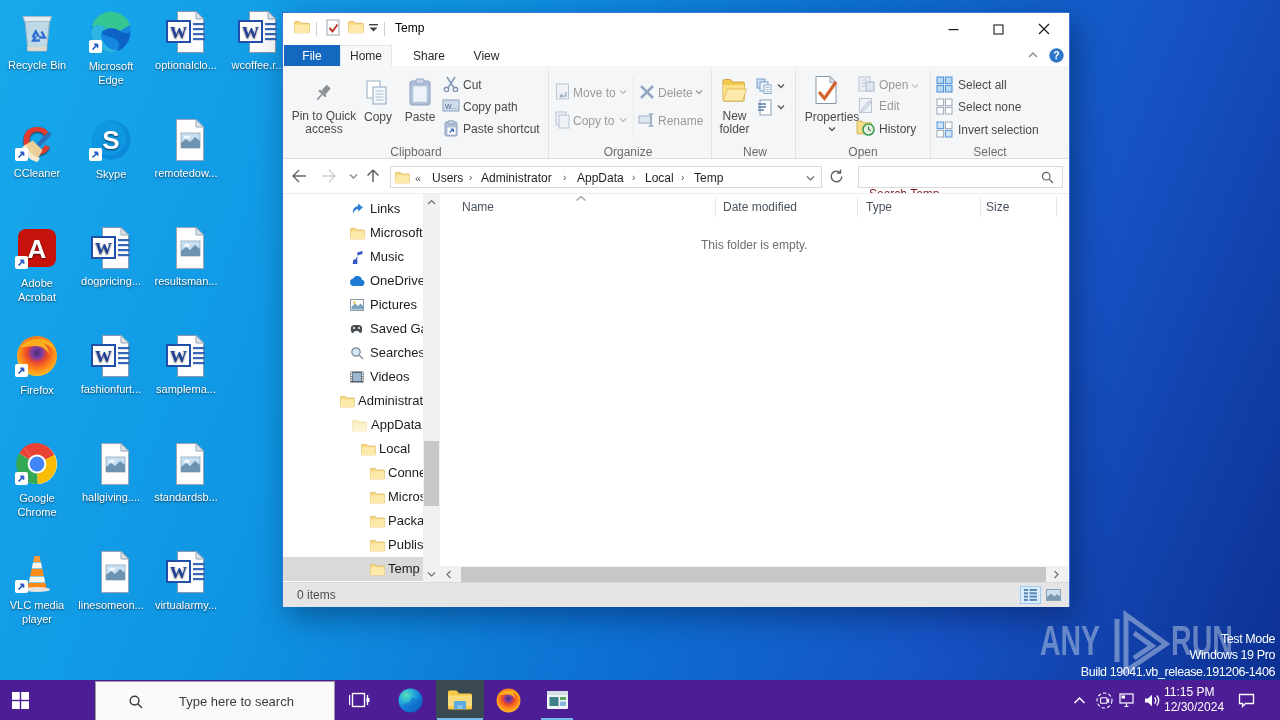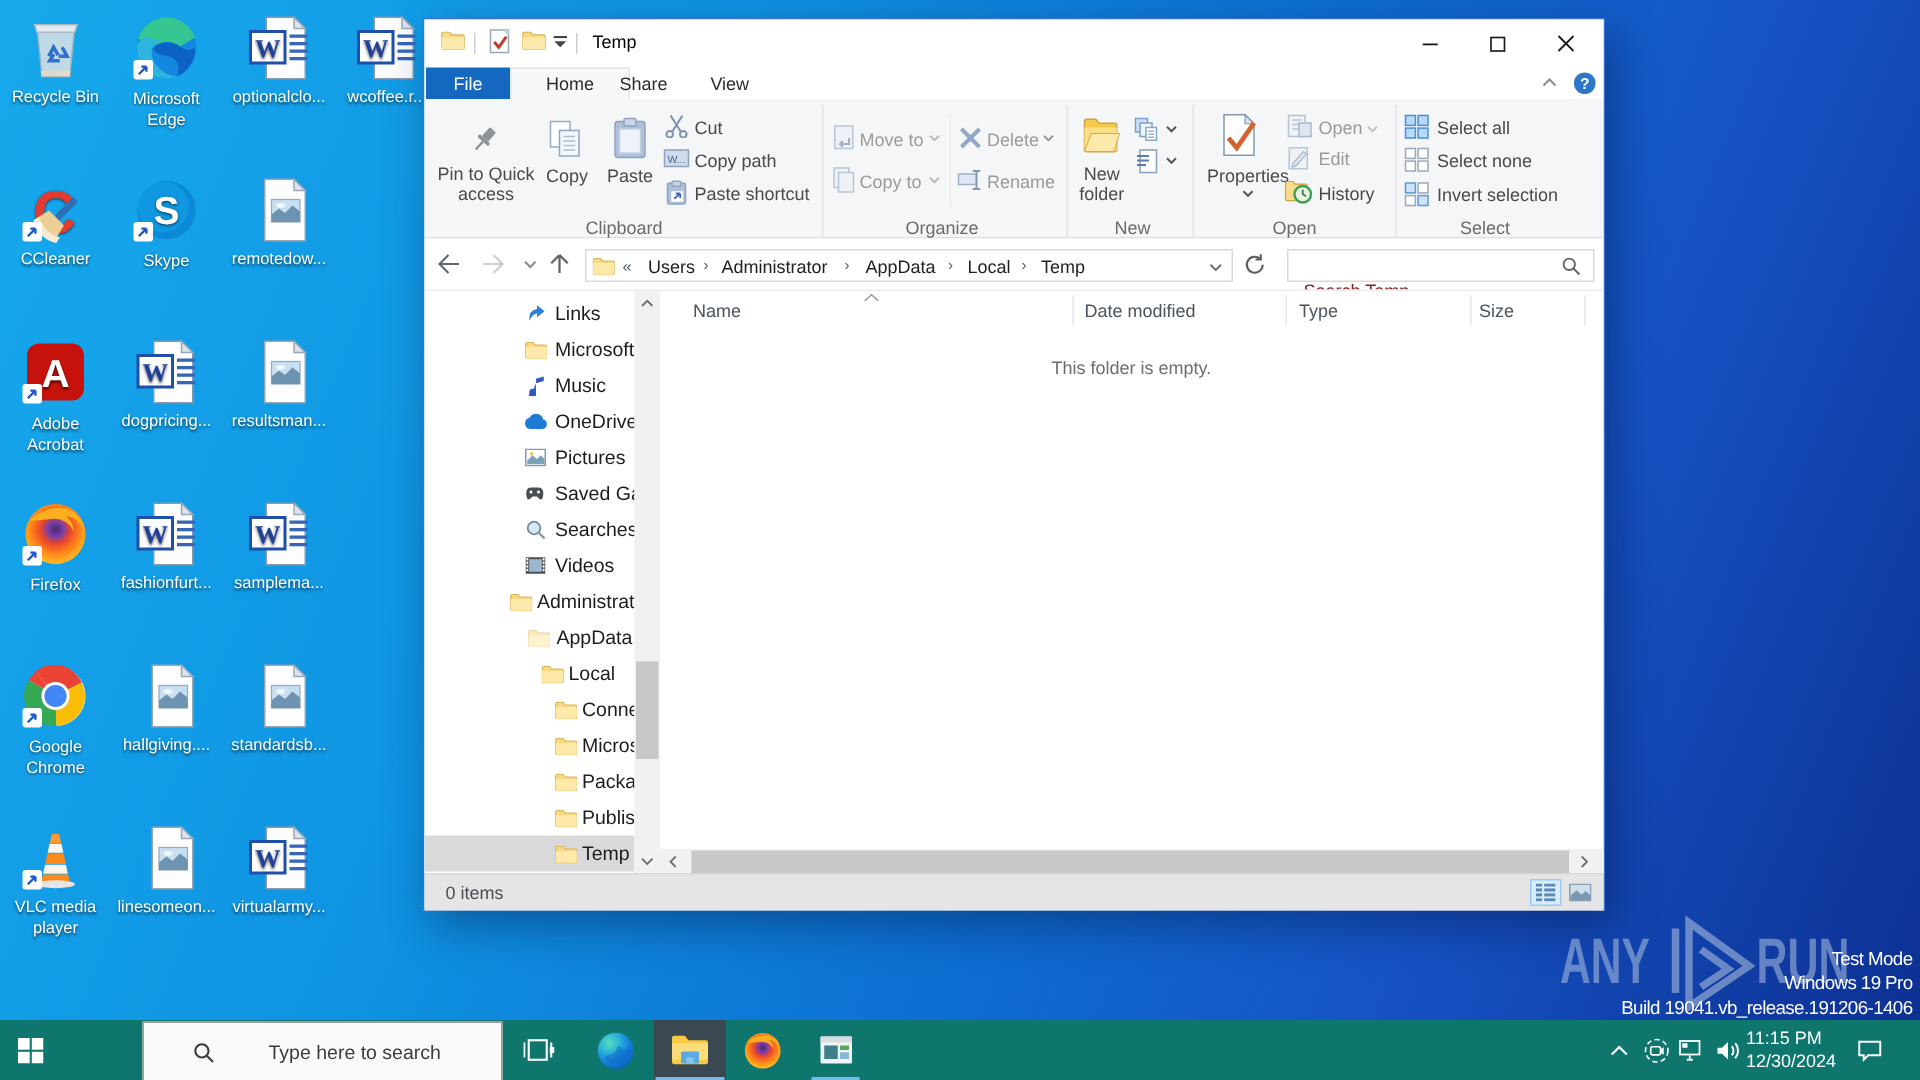--- a/index.html
+++ b/index.html
@@ -24,21 +24,21 @@
 .csep{font-size:10px;color:#4f5a63;position:absolute;top:5px}
 .main{position:absolute;left:0;top:180px;width:100%;height:389px;background:#fff;border-top:1px solid #ececec}
 .trow{position:absolute;left:0;width:140px;height:24px;font-size:13px;color:#1c1c1c;overflow:hidden}
 .trow span{position:absolute;top:4px;white-space:nowrap}
 .hdr{position:absolute;top:6px;font-size:12px;color:#4a545e;white-space:nowrap}
 .hsep{position:absolute;top:3px;height:20px;width:1px;background:#e7e7e7}
 .sb{position:absolute;background:#f1f1f1}
 .thumb{position:absolute;background:#c7c7c7}
 .status{position:absolute;left:0;top:569px;width:100%;height:25px;background:#e5e5e5;border-top:1px solid #d9d9d9}
 .wm{position:absolute;color:#fff;font-size:12.5px;letter-spacing:-.4px;text-align:right;white-space:nowrap}
-.task{position:absolute;left:0;top:680px;width:1280px;height:40px;background:#0f766e}
+.task{position:absolute;left:0;top:680px;width:1280px;height:40px;background:#4c1d95}
 .ticon{position:absolute;top:0;width:48px;height:40px;display:flex;align-items:center;justify-content:center}
 .tray{position:absolute;top:0;height:40px;display:flex;align-items:center;justify-content:center}
 svg{display:block}
 </style></head>
 <body>
 <svg width="0" height="0" style="position:absolute">
     <defs>
 <symbol id="doc" viewBox="0 0 44 44">
  <path d="M13.5 1.5 h18.5 l7.5 7.5 v33.5 h-26 z" fill="#fdfdfd" stroke="#8a99ab" stroke-width="1"></path>
  <path d="M32 1.5 l7.5 7.5 h-7.5 z" fill="#dce3ea" stroke="#9aa7b6" stroke-width="1"></path>
@@ -340,21 +340,21 @@
       </div>
   <div class="cap" style="left:738px">
         <svg width="12" height="12">
           <path d="M1 1 L11 11 M11 1 L1 11" stroke="#1a1a1a" stroke-width="1.2"></path>
         </svg>
       </div>
  </div>
 
  <div class="tabs">
   <div class="tab" style="left:1px;width:56px;background:#1568bf;color:#fff">File</div>
-  <div class="tab" style="left:57px;width:80px;background:#f7f8f9;border:1px solid #e4e5e6;border-bottom:none">Home</div>
+  <div class="tab" style="left:57px;width:52px;background:#f7f8f9;border:1px solid #e4e5e6;border-bottom:none">Home</div>
   <div class="tab" style="left:117px;width:58px">Share</div>
   <div class="tab" style="left:175px;width:57px">View</div>
   <svg class="a" style="left:745px;top:6px" width="10" height="8" viewBox="0 0 10 8">
         <path d="M1 6 L5 2 L9 6" stroke="#8a8a8a" stroke-width="1.4" fill="none"></path>
       </svg>
   <circle class="a"></circle>
   <svg class="a" style="left:766px;top:3px" width="15" height="15">
         <circle cx="7.5" cy="7.5" r="7.2" fill="#2e77c8"></circle>
         <text x="7.5" y="11.2" text-anchor="middle" font-size="10.5" font-weight="bold" fill="#fff" font-family="Liberation Sans">?</text>
       </svg>

